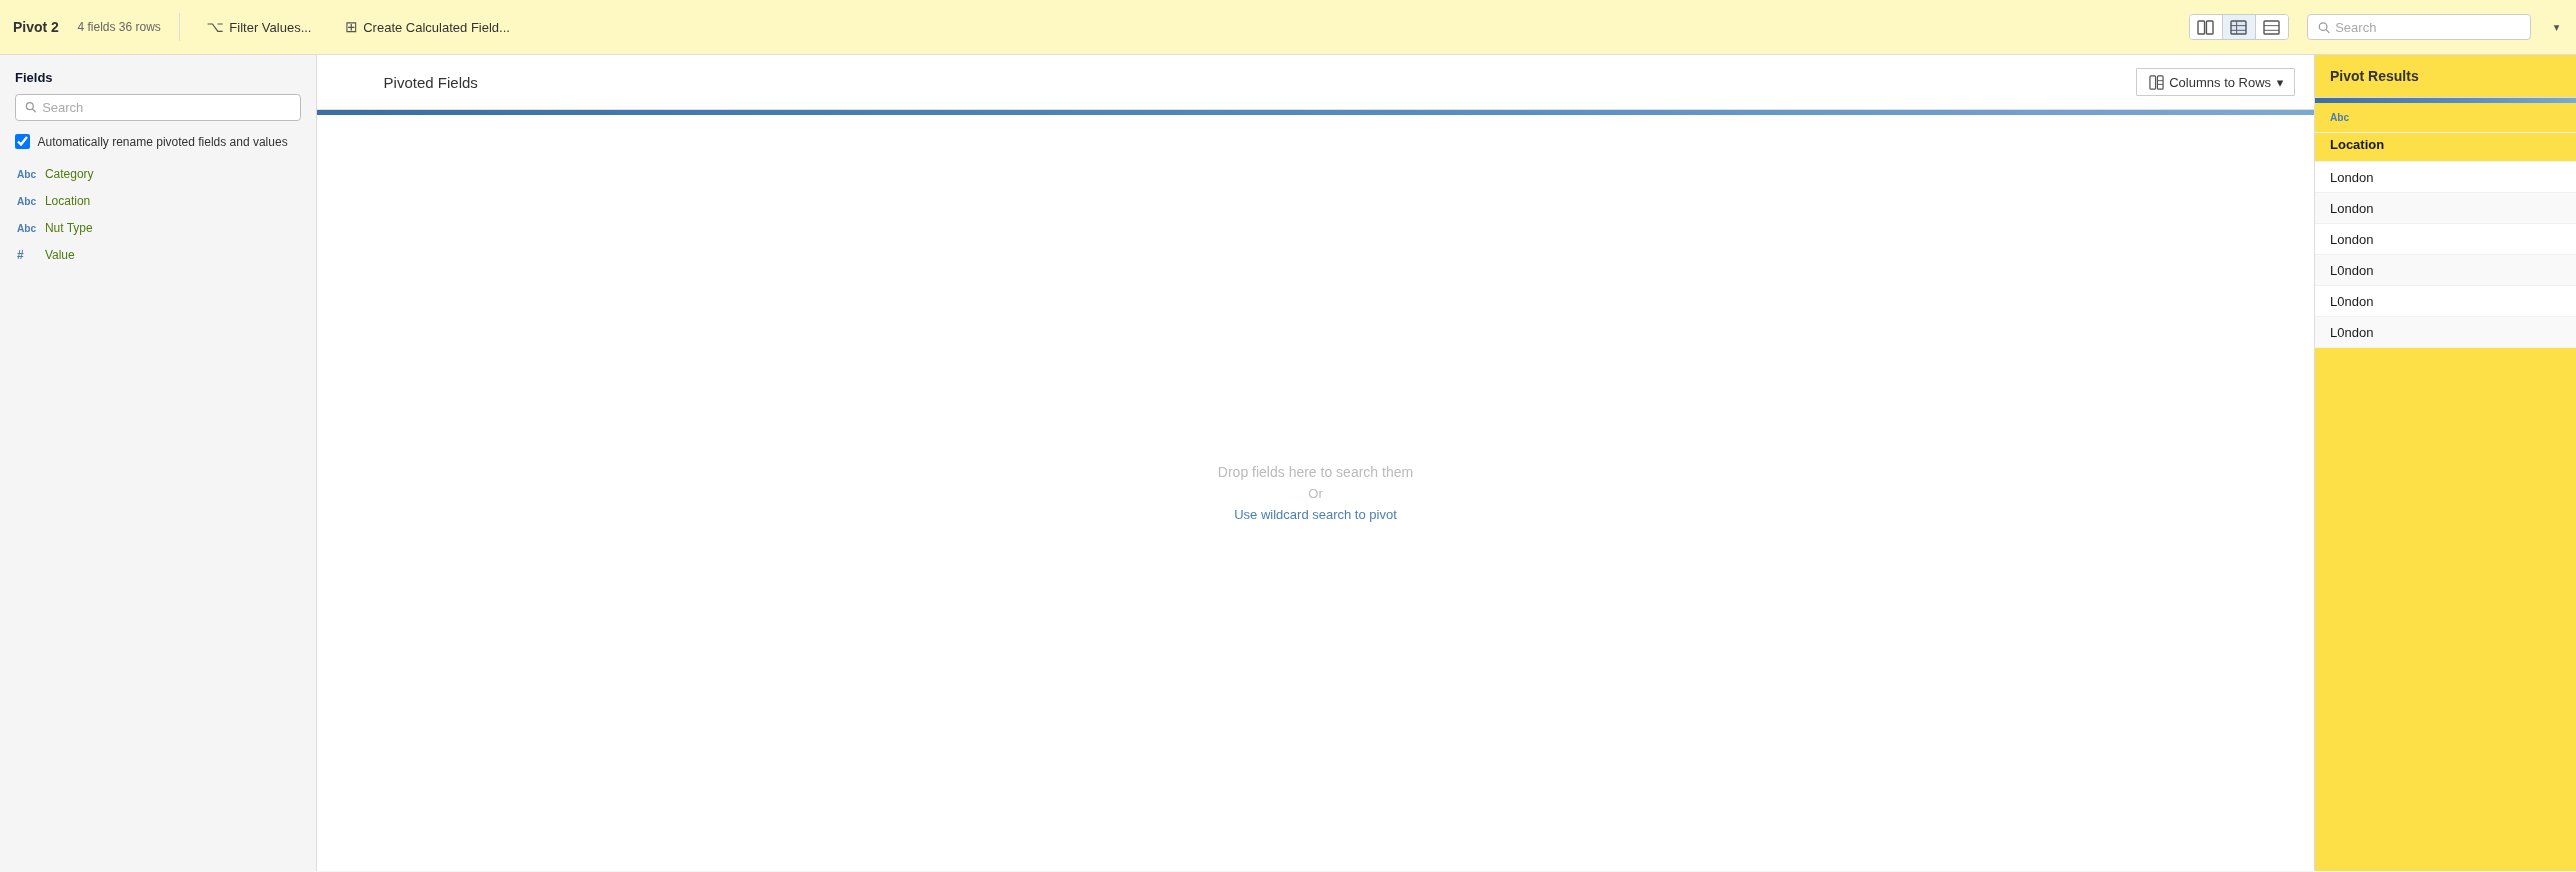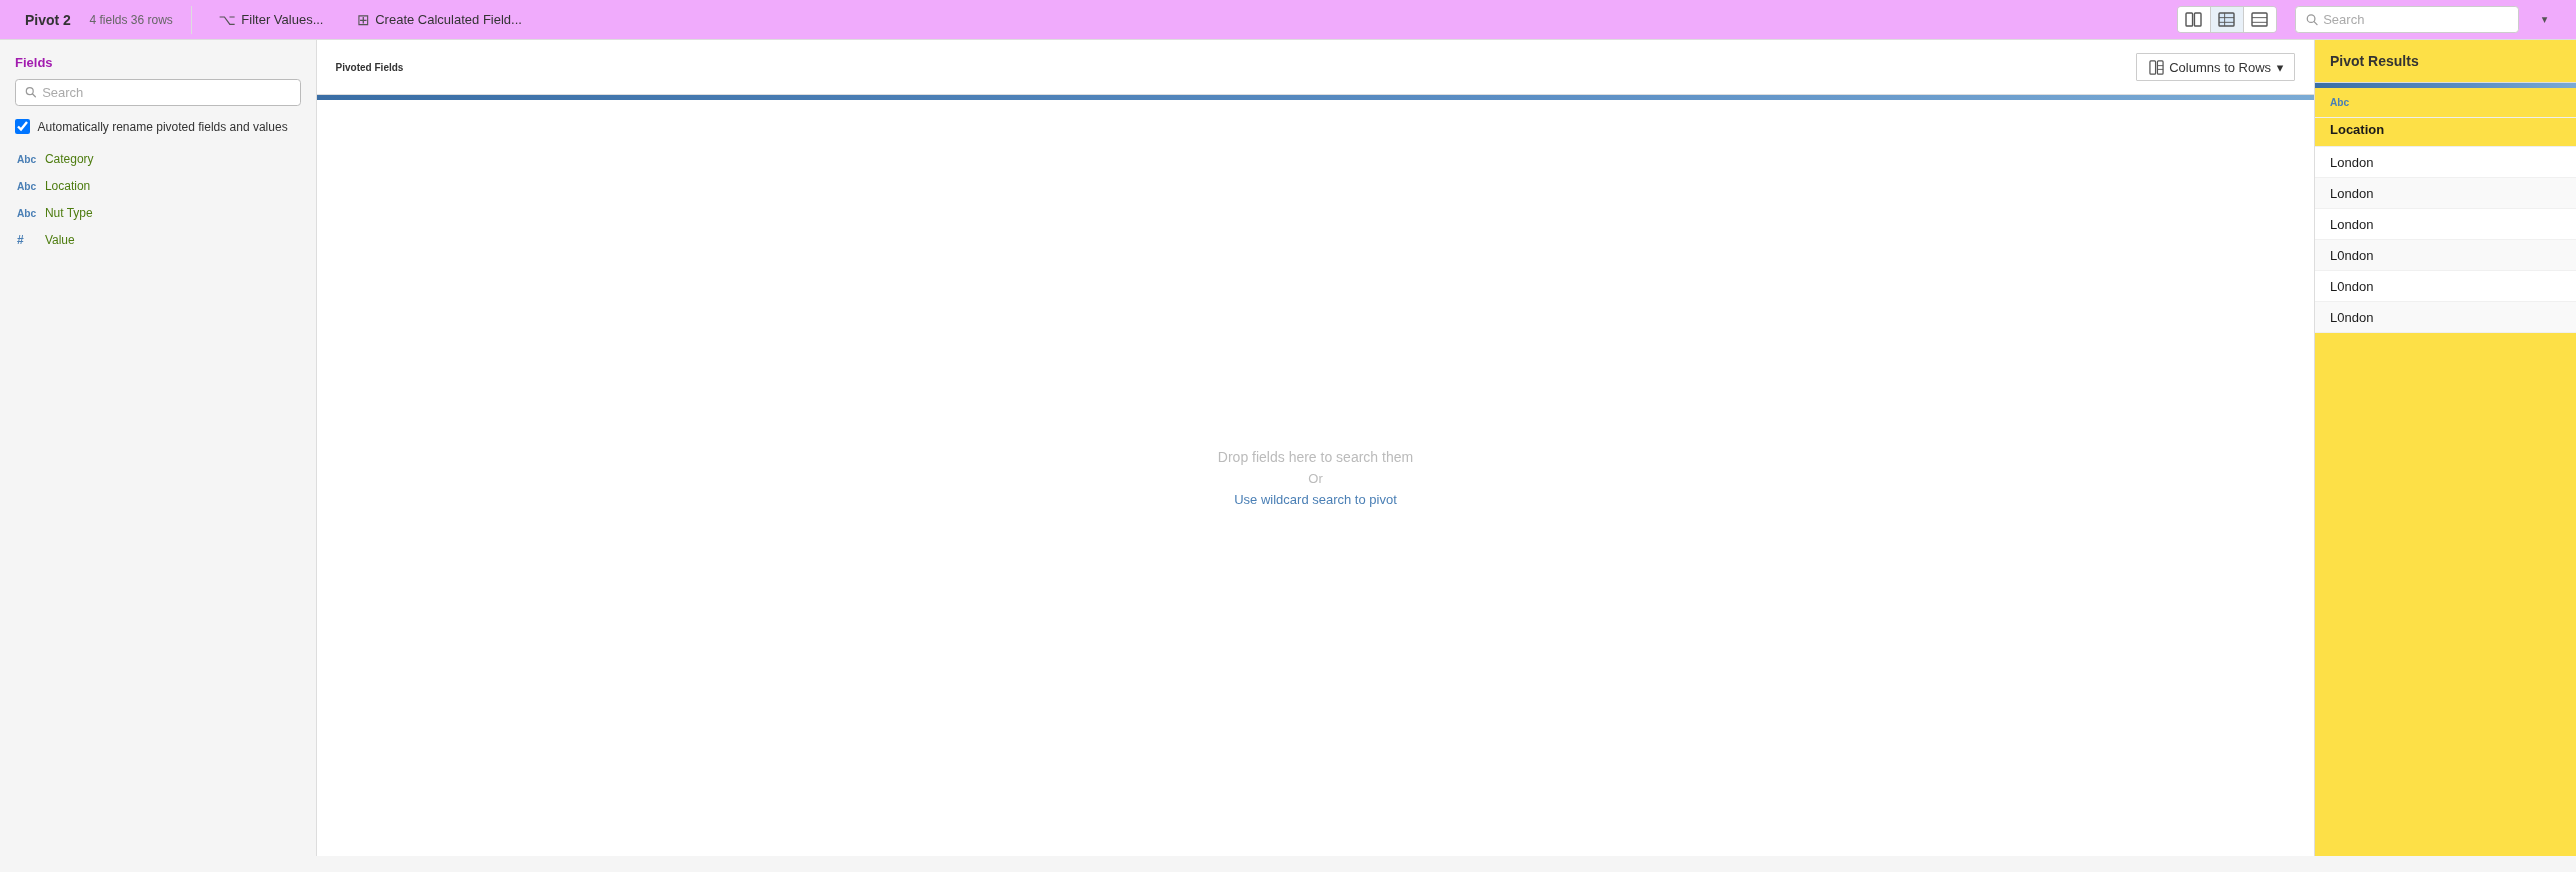--- a/index.html
+++ b/index.html
@@ -8,24 +8,24 @@
       font-size: 13px;
       background: #f5f5f5;
       color: #333;
       overflow: hidden;
     }
 
     
     .topbar {
       display: flex;
       align-items: center;
-      height: 40px;
-      background: #f0abfc;
+      height: 55px;
+      background: #fef9c3;
       border-bottom: 0.9px solid #ddd;
-      padding: 0 25px;
+      padding: 0 13px;
       gap: 18.6px;
     }
 
     .pivot-title {
       font-weight: 700;
       font-size: 14px;
       white-space: nowrap;
     }
 
     .pivot-meta {
@@ -148,21 +148,21 @@
     .panel-content {
       padding: 15px;
       flex: 1;
       overflow-y: auto;
     }
 
     .section-label {
       font-weight: 700;
       font-size: 13px;
       margin-bottom: 9.3px;
-      color: #a21caf;
+      color: #0f172a;
     }
 
     .field-search {
       display: flex;
       align-items: center;
       border: 0.9px solid #bbb;
       border-radius: 3.7px;
       padding: 4.7px 9.3px;
       background: #fff;
       gap: 5.6px;
@@ -241,22 +241,23 @@
 
     .center-header {
       display: flex;
       align-items: center;
       justify-content: space-between;
       padding: 13px 18.6px;
       border-bottom: 0.9px solid #ddd;
     }
 
     .center-title {
-      font-weight: 700;
-      font-size: 10px;
+      font-weight: 400;
+      font-size: 15px;
+      margin-left: 48px;
     }
 
     .columns-to-rows-btn {
       display: flex;
       align-items: center;
       gap: 5.6px;
       border: 0.9px solid #ccc;
       border-radius: 1px;
       padding: 5.6px 11.2px;
       cursor: pointer;

